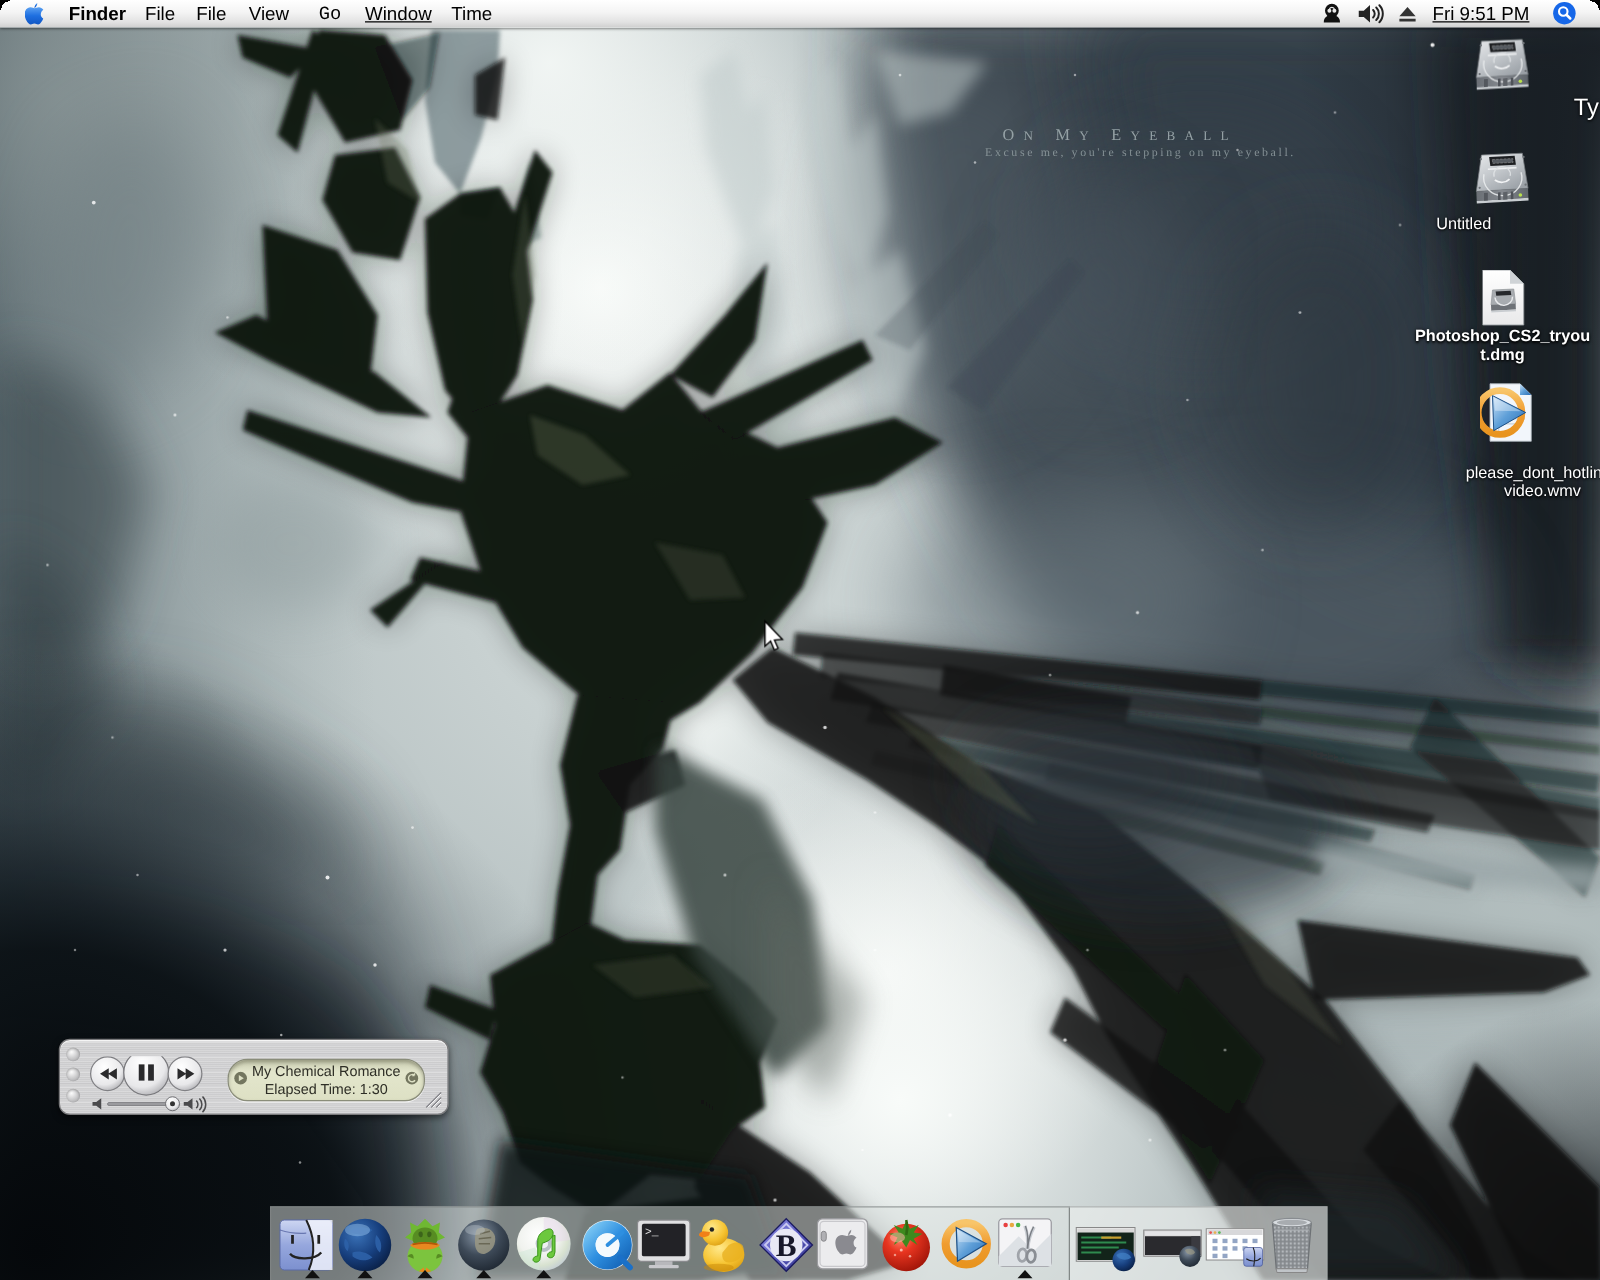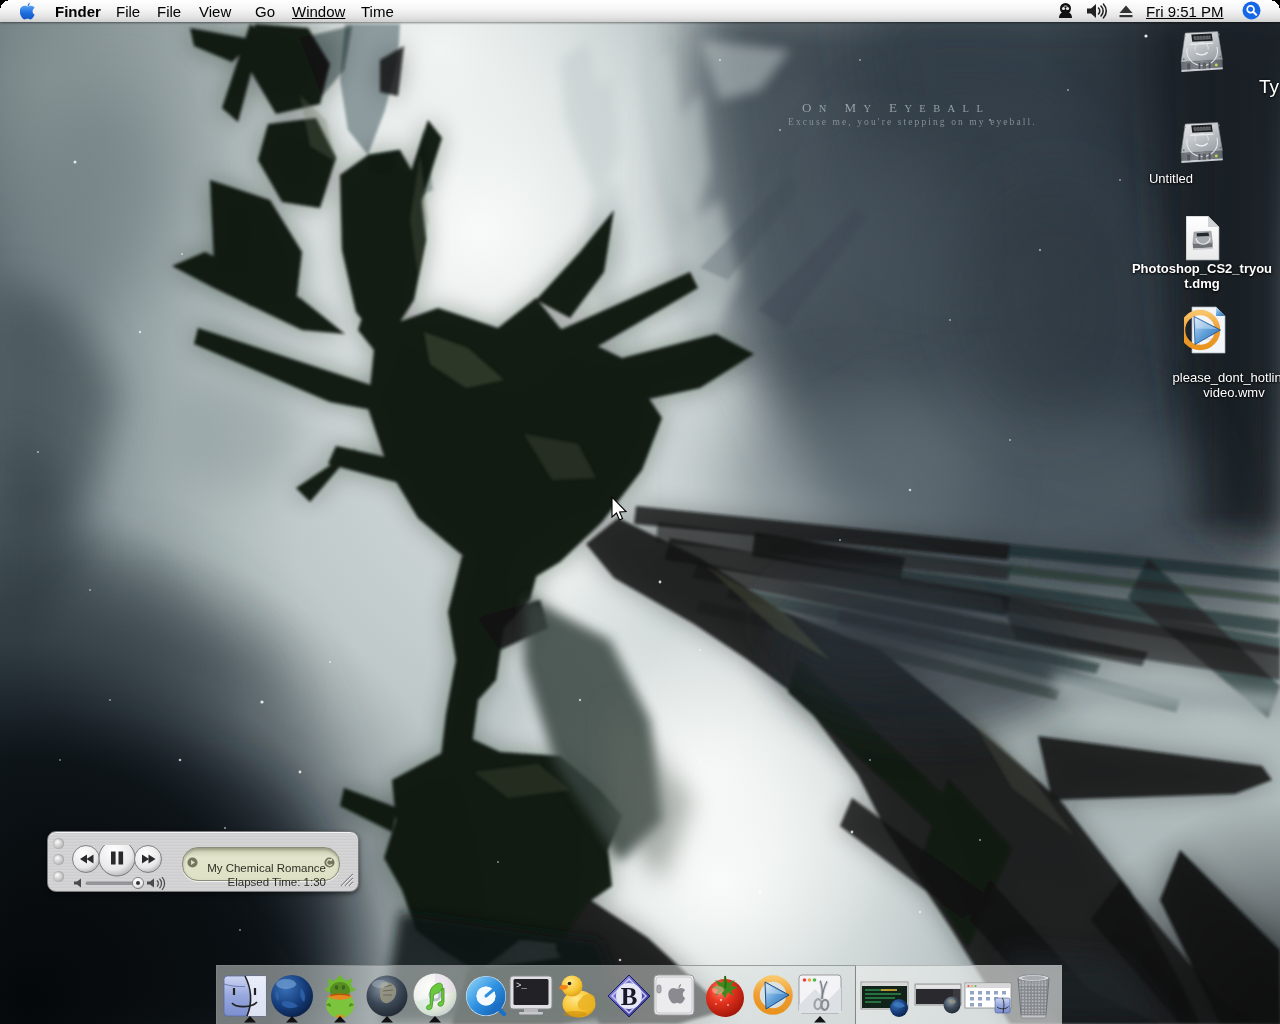--- a/index.html
+++ b/index.html
@@ -273,21 +273,21 @@
           <stop offset="1" stop-color="#1257c4"></stop>
         </linearGradient>
       </defs>
 <path d="M7.6,4.6 C7.4,2.9 8.4,1.2 9.8,0.4 C9.9,1.9 9.1,3.5 7.6,4.6 Z" fill="url(#apg)"></path>
 <path d="M12.6,9.6 c0,-1.9 1.1,-3.1 2.1,-3.8 c-0.9,-1.3 -2.3,-2 -3.6,-2 c-1.5,0 -2.4,0.7 -3.3,0.7 c-0.9,0 -2,-0.7 -3.3,-0.7 c-1.7,0 -3.5,1 -4.3,2.9 c-1.1,2.6 -0.2,6.4 1.5,8.6 c0.8,1 1.7,2.2 2.9,2.2 c1.1,0 1.5,-0.7 2.9,-0.7 c1.4,0 1.7,0.7 2.9,0.7 c1.2,0 2-1.1 2.8,-2.2 c0.6,-0.8 1.1,-1.7 1.4,-2.6 c-1.3,-0.5 -2,-1.7 -2,-3.1 Z" fill="url(#apg)"></path>
 </svg>
 <span class="mi" style="left:55px;font-weight:bold;">Finder</span>
 <span class="mi" style="left:116px;">File</span>
 <span class="mi" style="left:157px;">File</span>
 <span class="mi" style="left:199px;text-align:right;">View</span>
-<span class="mi" style="left:255px;">Go</span>
+<span class="mi" style="left:255px;font-family:Liberation Mono, monospace;">Go</span>
 <span class="mi" style="left:292px;text-decoration:underline;">Window</span>
 <span class="mi" style="left:361px;">Time</span>
 <svg width="17" height="17" viewBox="0 0 17 17" style="position:absolute;left:1057px;top:2px;">
 <circle cx="8.5" cy="6.5" r="5.5" fill="#111"></circle>
 <path d="M2,16 C2,11.5 5,10 8.5,10 C12,10 15,11.5 15,16 Z" fill="#111"></path>
 <circle cx="6.5" cy="6.5" r="1.6" fill="#e8e8e8"></circle>
       <circle cx="10.5" cy="6.5" r="1.6" fill="#e8e8e8"></circle>
 <path d="M6.5,5 A2.5,2.5 0 0 1 10.5,5" fill="none" stroke="#e8e8e8" stroke-width="1"></path>
 </svg>
 <svg width="22" height="16" viewBox="0 0 22 16" style="position:absolute;left:1086px;top:3px;">
@@ -414,21 +414,21 @@
 </svg>
 <svg style="position:absolute;left:24px;top:44px;" width="115" height="15" viewBox="0 0 115 15">
 <path d="M2,5.5 L5,5.5 L9,2.5 L9,11.5 L5,8.5 L2,8.5 Z" fill="#4a4a4c"></path>
 <rect x="14" y="6" width="48" height="2.4" rx="1.2" fill="#9a9a9e" stroke="#76767a" stroke-width="0.6"></rect>
 <circle cx="66" cy="7" r="5.6" fill="url(#btn)" stroke="#707074" stroke-width="0.8"></circle>
       <circle cx="66" cy="7" r="2" fill="#333"></circle>
 <path d="M75,5.5 L78,5.5 L82,2.5 L82,11.5 L78,8.5 L75,8.5 Z" fill="#4a4a4c"></path>
 <path d="M85,4.5 A4,4 0 0 1 85,10.5 M87.5,2.8 A6.5,6.5 0 0 1 87.5,12.2 M90,1.2 A9,9 0 0 1 90,13.8" stroke="#4a4a4c" stroke-width="1.2" fill="none"></path>
 </svg>
 <div style="position:absolute;left:134px;top:15px;width:156px;height:32px;border-radius:16px;background:linear-gradient(#c8cbb0,#e3e6cc 30%,#dde0c4);border:1px solid #8a8d7a;box-shadow:inset 0 2px 3px rgba(60,60,40,.35),0 1px 0 rgba(255,255,255,.7);"></div>
-<div style="position:absolute;left:148px;top:17px;width:130px;height:30px;font-size:11.5px;color:#2e2e26;text-align:right;line-height:13.5px;padding-top:13px;">My Chemical Romance<br>Elapsed Time: 1:30</div>
+<div style="position:absolute;left:148px;top:17px;width:130px;height:30px;font-size:11.5px;color:#2e2e26;text-align:center;line-height:13.5px;padding-top:3px;">My Chemical Romance<br>Elapsed Time: 1:30</div>
 <svg style="position:absolute;left:139px;top:25px;" width="11" height="11" viewBox="0 0 13 13">
       <circle cx="6.5" cy="6.5" r="6" fill="#73765f"></circle>
       <path d="M4.8,3.5 L9.5,6.5 L4.8,9.5 Z" fill="#dde0c4"></path>
     </svg>
 <svg style="position:absolute;left:276px;top:25px;" width="11" height="11" viewBox="0 0 13 13">
       <circle cx="6.5" cy="6.5" r="6" fill="#73765f"></circle>
       <path d="M9,4 A3.4,3.4 0 1 0 9.5,8.5 M9,4 L9,1.8 M9,4 L6.8,4" stroke="#dde0c4" stroke-width="1.3" fill="none"></path>
     </svg>
 <svg style="position:absolute;right:4px;bottom:4px;" width="14" height="14" viewBox="0 0 14 14">
       <path d="M13,1 L1,13 M13,5 L5,13 M13,9 L9,13" stroke="#88888c" stroke-width="1.3"></path>

